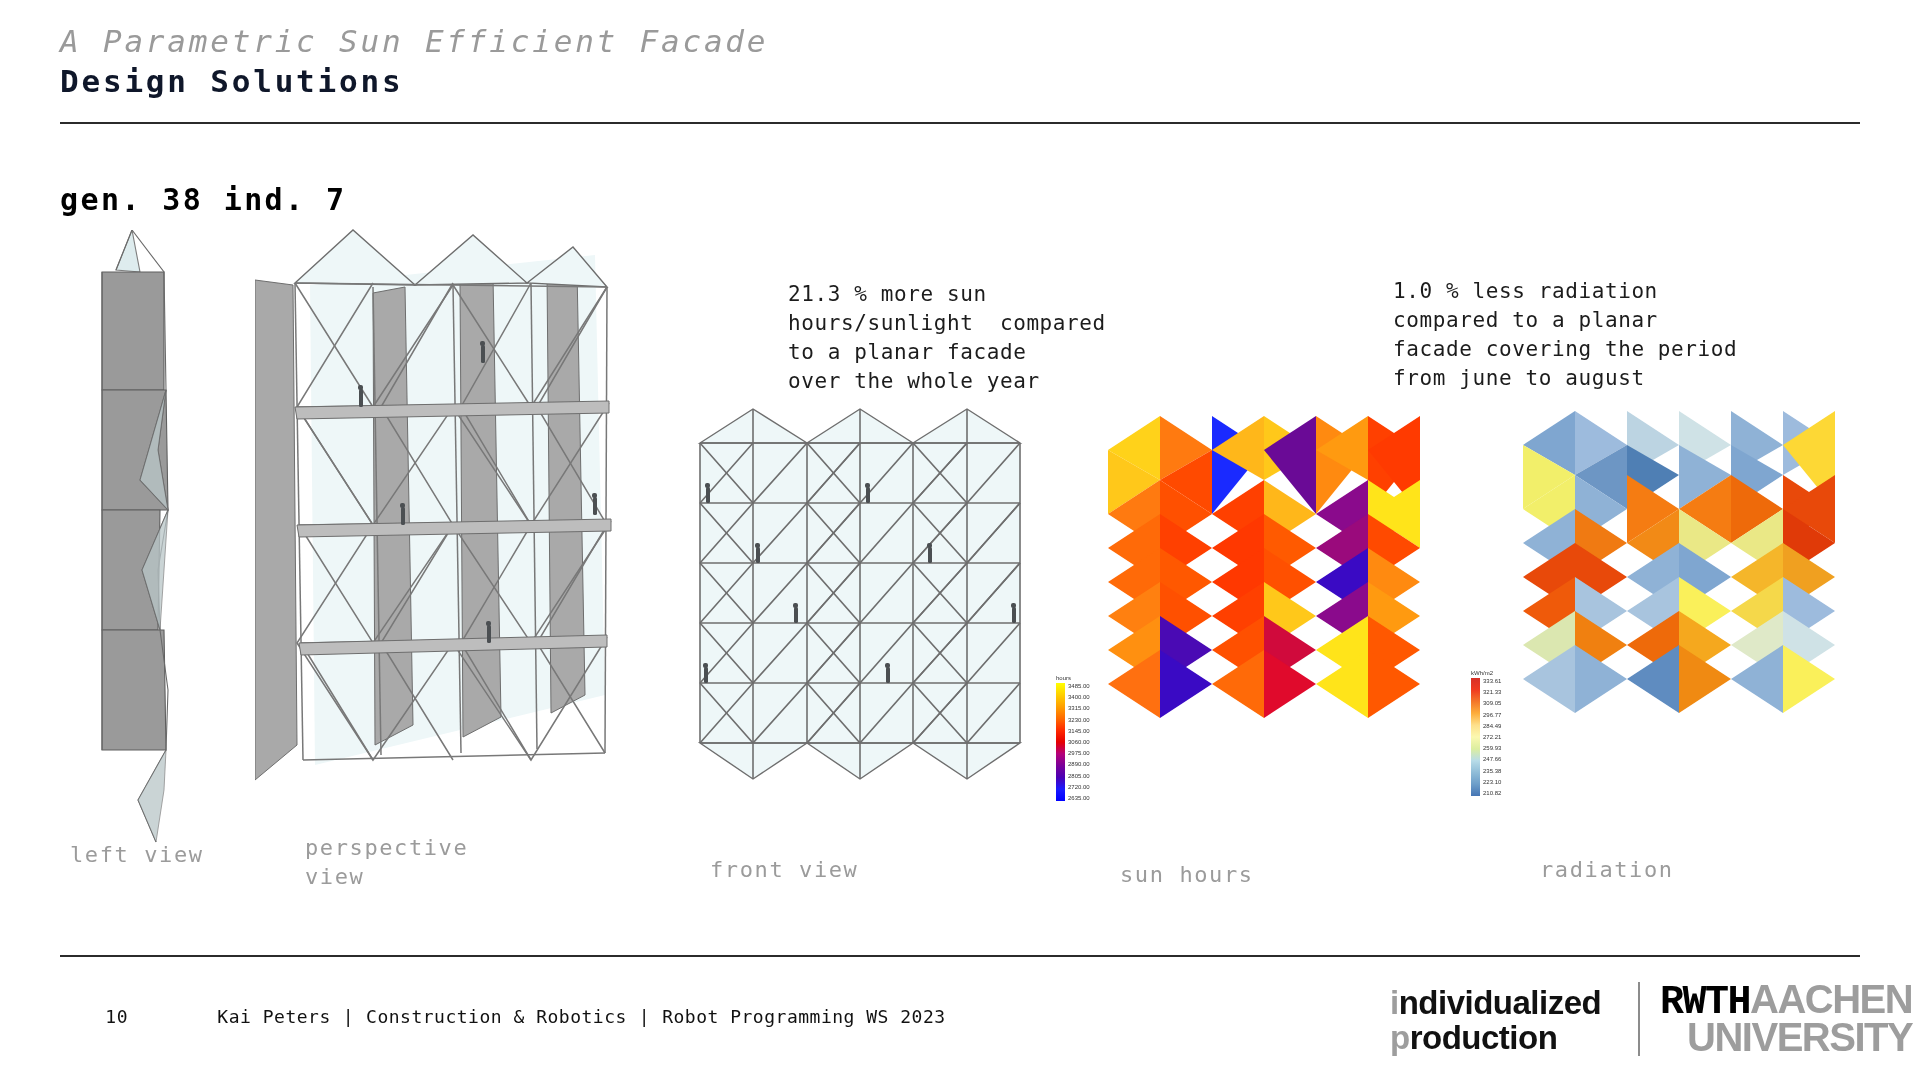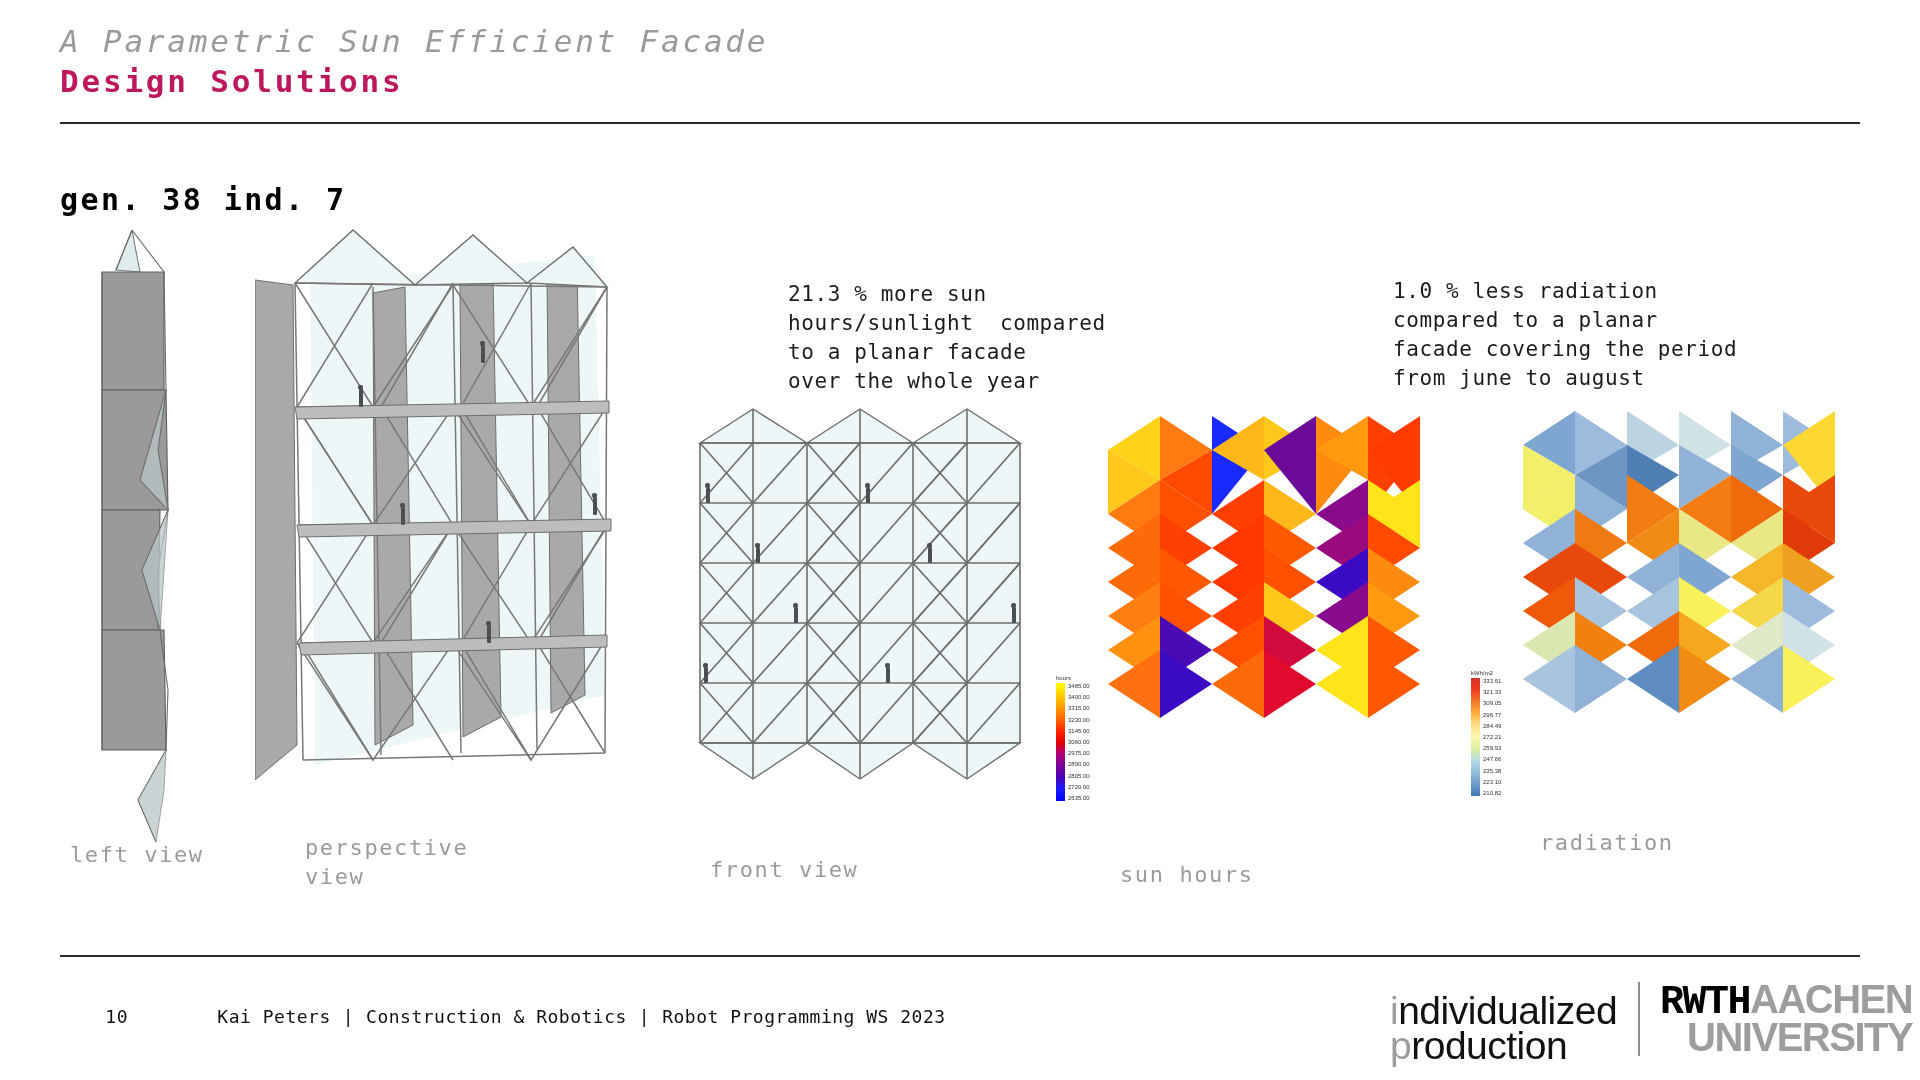--- a/index.html
+++ b/index.html
@@ -12,21 +12,21 @@
   }
   .slide{position:absolute;inset:0;}
 
   
   .header{position:absolute;left:60px;top:22px;width:1800px;}
   .title-line1{
     font-size:31px;letter-spacing:2.8px;color:#9a9a9a;
     line-height:1.28;white-space:pre;font-style:italic;
   }
   .title-line2{
-    font-size:31px;letter-spacing:2.8px;color:#be185d;font-weight:bold;
+    font-size:31px;letter-spacing:2.8px;color:#0f172a;font-weight:bold;
     line-height:1.28;white-space:pre;
   }
   .header-rule{
     position:absolute;left:60px;top:122px;width:1800px;height:2px;background:#2b2b2b;
   }
 
   
   .subtitle{
     position:absolute;left:60px;top:182px;
     font-size:30px;letter-spacing:2.4px;color:#000;font-weight:bold;white-space:pre;
@@ -58,23 +58,22 @@
     position:absolute;left:60px;top:985px;
     font-size:18px;font-weight:normal;color:#111;letter-spacing:0.5px;white-space:pre;
   }
   .footer .pg{display:inline-block;width:112px;}
   .footer .sep{display:inline-block;padding:0 12px;}
 
   
   .logo-ip{
     position:absolute;left:1390px;top:985px;
     font-family:"Liberation Sans",sans-serif;
-    font-weight:normal;font-size:39px;line-height:35px;color:#111;
+    font-weight:bold;font-size:33px;line-height:35px;color:#111;
     letter-spacing:-0.5px;
-    margin-top:8px;
   }
   .logo-ip .gray{color:#9d9d9d;}
   .logo-divider{
     position:absolute;left:1638px;top:982px;width:2px;height:74px;background:#8c8c8c;
   }
   .logo-rwth{
     position:absolute;left:1660px;top:982px;
     font-family:"Liberation Sans",sans-serif;font-weight:bold;
     line-height:0.86;
   }
@@ -433,21 +432,21 @@
               <span>284.49</span>
               <span>272.21</span>
               <span>259.93</span>
               <span>247.66</span>
               <span>235.38</span>
               <span>223.10</span>
               <span>210.82</span>
             </div>
         </div>
       </div>
-      <div class="caption" style="left:25px;top:423px;width:260px;">radiation</div>
+      <div class="caption" style="left:25px;top:450px;width:260px;">radiation</div>
     </div>
 
   </div>
 
   <div class="footer-rule"></div>
   <div class="footer">
     <span class="pg">10</span><span>Kai Peters</span><span class="sep">|</span><span>Construction &amp; Robotics</span><span class="sep">|</span><span>Robot Programming WS 2023</span>
   </div>
 
   <div class="logo-ip">

